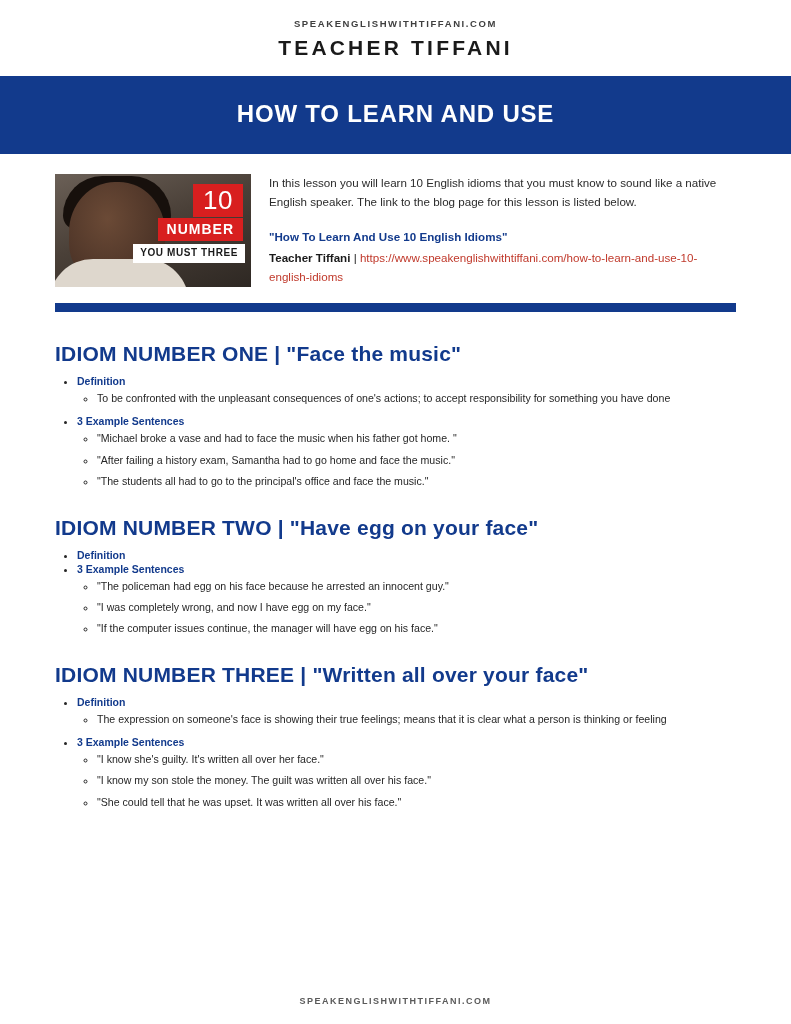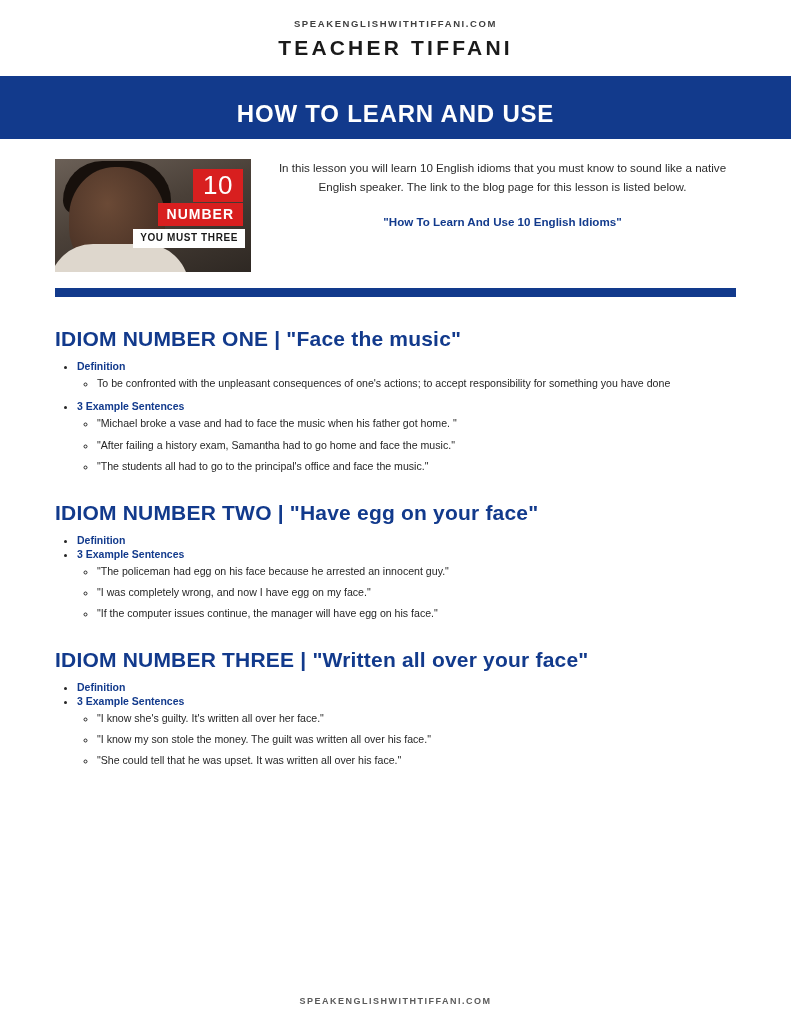--- a/index.html
+++ b/index.html
@@ -34,21 +34,21 @@
     color: #1a1a1a;
     margin-top: 7px;
   }
 
   
   .title-banner {
     margin-top: 16px;
     background: #123a8c;
     color: #ffffff;
     text-align: center;
-    padding: 21px 10px 9px 10px;
+    padding: 21px 10px 24px 10px;
   }
   .title-banner .line {
     font-size: 24px;
     font-weight: 700;
     letter-spacing: 0.8px;
     line-height: 1.38;
   }
 
   
   .intro {
@@ -126,21 +126,20 @@
     line-height: 1;
     padding: 4px 7px 5px 7px;
     letter-spacing: 0.6px;
   }
   .intro-text {
     margin-left: 18px;
     flex: 1;
     font-size: 11.6px;
     line-height: 1.62;
     color: #2b2b2b;
-    text-align: center;
   }
   .intro-text .para {
     margin: 0 0 16px 0;
   }
   .lesson-title {
     color: #123a8c;
     font-weight: 700;
     font-size: 11.6px;
     margin: 0 0 3px 0;
   }
@@ -245,20 +244,23 @@
     <div class="hair"></div>
     <div class="face"></div>
     <div class="shoulder"></div>
     <div class="kicker">10</div>
     <div class="kicker2">NUMBER</div>
     <div class="kicker3">YOU MUST THREE</div>
   </div>
   <div class="intro-text">
     <p class="para">In this lesson you will learn 10 English idioms that you must know to sound like a native English speaker. The link to the blog page for this lesson is listed below.</p>
     <p class="lesson-title">"How To Learn And Use 10 English Idioms"</p>
+    <div class="byline">
+      <span class="author">Teacher Tiffani</span><span class="sep"> | </span><a class="link" href="#">https://www.speakenglishwithtiffani.com/how-to-learn-and-use-10-english-idioms</a>
+    </div>
   </div>
 </div>
 
 <div class="divider"></div>
 
 <div class="content">
 
   <div class="section">
     <h2 class="idiom-heading">IDIOM NUMBER ONE | "Face the music"</h2>
     <ul class="lvl1">
@@ -294,20 +296,23 @@
         </ul>
       </li>
     </ul>
   </div>
 
   <div class="section">
     <h2 class="idiom-heading">IDIOM NUMBER THREE | "Written all over your face"</h2>
     <ul class="lvl1">
       <li>
         <span class="label-def">Definition</span>
+        <ul class="lvl2">
+          <li>The expression on someone's face is showing their true feelings; means that it is clear what a person is thinking or feeling</li>
+        </ul>
       </li>
       <li>
         <span class="label-def">3 Example Sentences</span>
         <ul class="lvl2">
           <li>"I know she's guilty. It's written all over her face."</li>
           <li>"I know my son stole the money. The guilt was written all over his face."</li>
           <li>"She could tell that he was upset. It was written all over his face."</li>
         </ul>
       </li>
     </ul>

